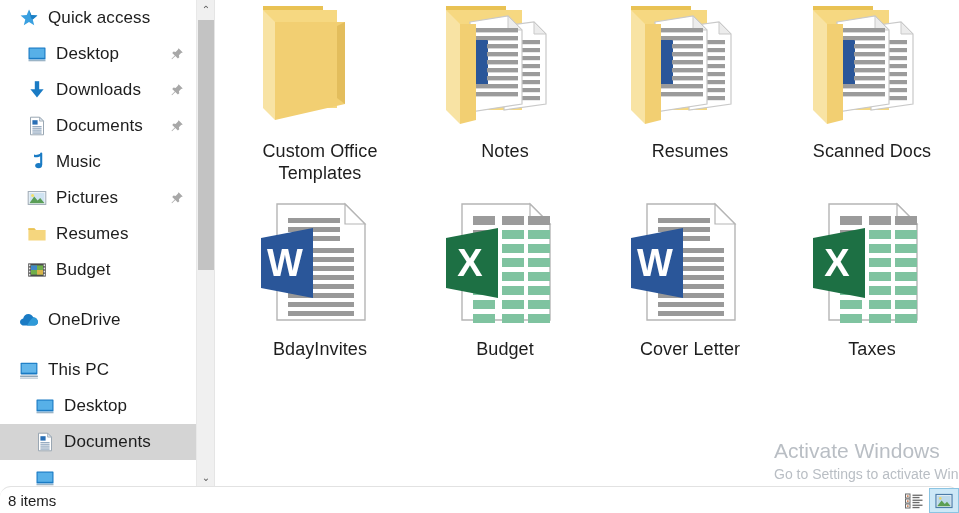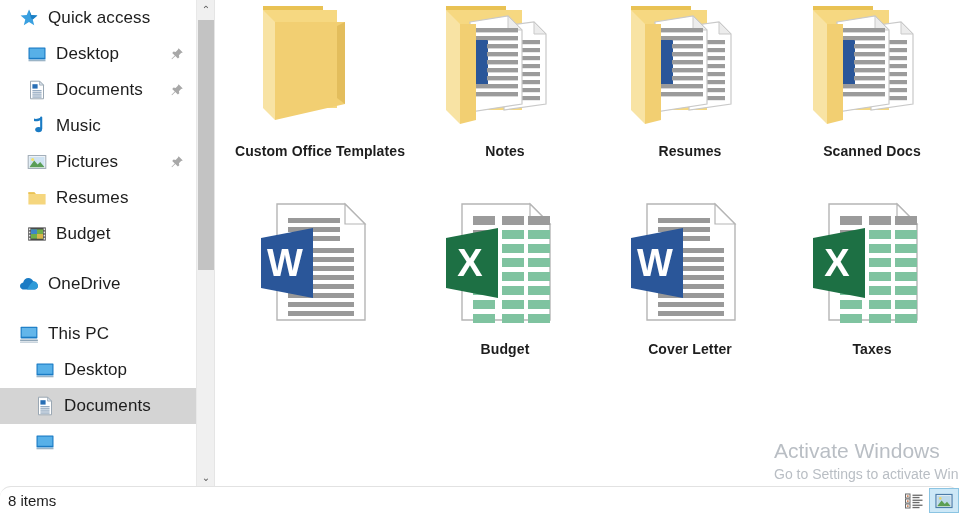--- a/index.html
+++ b/index.html
@@ -101,25 +101,24 @@
     width: 178px;
     text-align: center;
   }
   .tile-icon {
     height: 140px;
     display: flex;
     align-items: flex-start;
     justify-content: center;
   }
   .tile-label {
-    font-size: 14px;
+    font-size: 18px;
     color: #1d1d1d;
     line-height: 22px;
     letter-spacing: 0.1px;
-    font-weight: bold;
   }
 
   
   .watermark {
     position: absolute;
     right: -36px; top: 438px;
     text-align: left;
     color: #b9bec4;
     white-space: nowrap;
     pointer-events: none;
@@ -173,20 +172,30 @@
           </svg></span>
         <span class="nav-label">Quick access</span>
       </div>
       <div class="nav-item indent1">
         <span class="nav-icon"><svg viewBox="0 0 22 22" width="22" height="22">
             <rect x="2.5" y="4.5" width="17" height="12" rx="0.6" fill="#1a7bc4"></rect>
             <rect x="3.6" y="5.6" width="14.8" height="9.2" fill="#57b0e8"></rect>
             <rect x="2.5" y="17" width="17" height="1.3" fill="#9bb4c6"></rect>
           </svg></span>
         <span class="nav-label">Desktop</span>
+        <span class="pin"><svg viewBox="0 0 14 14" width="14" height="14">
+            <path d="M8.6 1.2 L12.8 5.4 L11.1 6.0 L8.9 8.2 L9.3 10.2 L7.9 11.6 L5.3 9.0 L2.0 12.3 L1.5 11.8 L4.8 8.5 L2.2 5.9 L3.6 4.5 L5.6 4.9 L7.8 2.7 Z" fill="#a8a8a8"></path>
+          </svg></span>
+      </div>
+      <div class="nav-item indent1">
+        <span class="nav-icon"><svg viewBox="0 0 22 22" width="22" height="22">
+            <path d="M11 2.2 L11 11.8" stroke="#1a7bc4" stroke-width="4.4" stroke-linecap="butt"></path>
+            <path d="M4.4 10.2 L11 18.4 L17.6 10.2 Z" fill="#1a7bc4"></path>
+          </svg></span>
+        <span class="nav-label">Downloads</span>
         <span class="pin"><svg viewBox="0 0 14 14" width="14" height="14">
             <path d="M8.6 1.2 L12.8 5.4 L11.1 6.0 L8.9 8.2 L9.3 10.2 L7.9 11.6 L5.3 9.0 L2.0 12.3 L1.5 11.8 L4.8 8.5 L2.2 5.9 L3.6 4.5 L5.6 4.9 L7.8 2.7 Z" fill="#a8a8a8"></path>
           </svg></span>
       </div>
       <div class="nav-item indent1">
         <span class="nav-icon"><svg viewBox="0 0 22 22" width="22" height="22">
             <path d="M4.5 2.2 L13.6 2.2 L17.5 6.1 L17.5 19.8 L4.5 19.8 Z" fill="#ffffff" stroke="#9aa7b3" stroke-width="1"></path>
             <path d="M13.6 2.2 L13.6 6.1 L17.5 6.1 Z" fill="#dce6f0" stroke="#9aa7b3" stroke-width="0.8"></path>
             <rect x="6.4" y="5.2" width="5.2" height="4.4" fill="#2a6fb5"></rect>
             <rect x="6.4" y="11.2" width="9.2" height="1.1" fill="#7e98b4"></rect>
@@ -427,20 +436,21 @@
               <rect x="33" y="68" width="66" height="5" fill="#999999"></rect>
               <rect x="33" y="77" width="66" height="5" fill="#999999"></rect>
               <rect x="33" y="86" width="66" height="5" fill="#999999"></rect>
               <rect x="33" y="95" width="66" height="5" fill="#999999"></rect>
               <rect x="33" y="104" width="66" height="5" fill="#999999"></rect>
               <rect x="33" y="113" width="66" height="5" fill="#999999"></rect>
               <path d="M6 40 L58 30 L58 100 L6 90 Z" fill="#2a5699"></path>
               <text x="30" y="78" text-anchor="middle" fill="#ffffff" font-size="38" font-family="&quot;Liberation Sans&quot;, sans-serif" font-weight="bold">W</text>
             </svg>
           </div>
+          <div class="tile-label">BdayInvites</div>
         </div>
         <div class="tile" style="left: 201px; top: 198px;">
           <div class="tile-icon">
             <svg viewBox="0 0 130 130" width="130" height="130">
               <path d="M22 6 L90 6 L110 26 L110 122 L22 122 Z" fill="#ffffff" stroke="#b5b5b5" stroke-width="1.4"></path>
               <path d="M90 6 L90 26 L110 26 Z" fill="#ffffff" stroke="#b5b5b5" stroke-width="1.2"></path>
               <rect x="33" y="18" width="22" height="9" fill="#9b9b9b"></rect>
               <rect x="62" y="18" width="22" height="9" fill="#9b9b9b"></rect>
               <rect x="88" y="18" width="22" height="9" fill="#9b9b9b"></rect>
               <rect x="33" y="32" width="22" height="9" fill="#9b9b9b"></rect>

